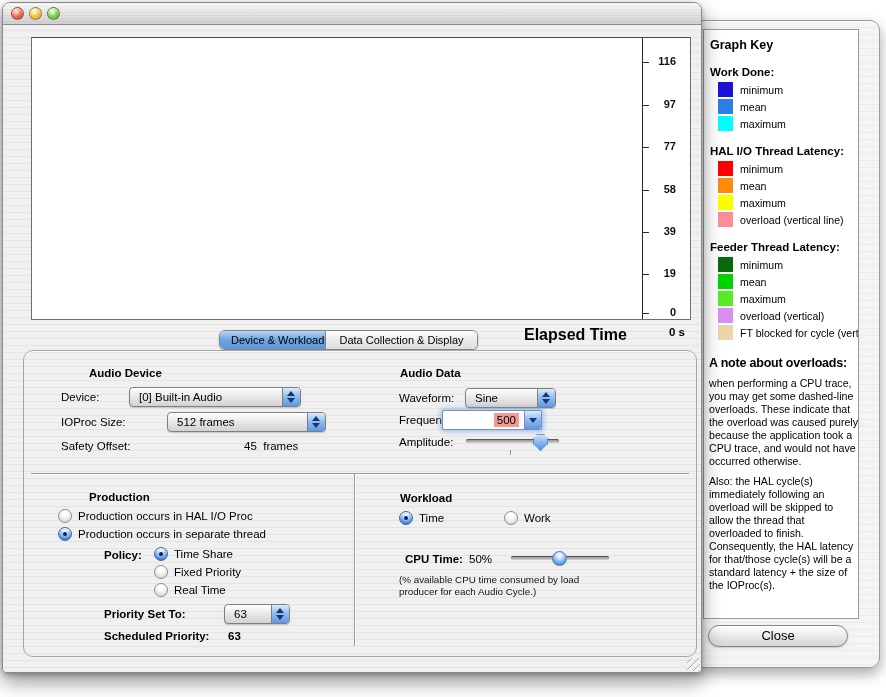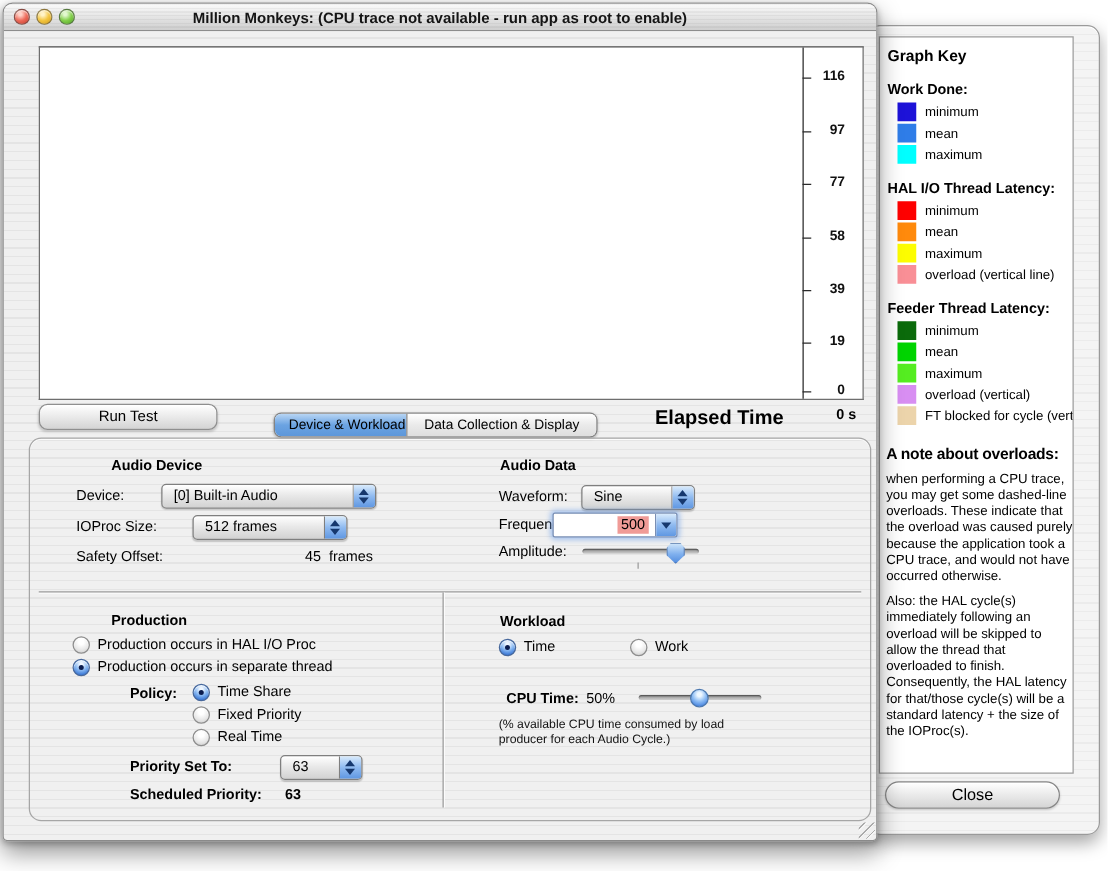--- a/index.html
+++ b/index.html
@@ -258,21 +258,20 @@
 
   <div class="close-btn">Close</div>
 </div>
 
 <div id="main-window">
 
   <div class="titlebar">
     <div class="traffic tl-red"></div>
     <div class="traffic tl-yellow"></div>
     <div class="traffic tl-green"></div>
-    <div class="title-label">Million Monkeys: (CPU trace not available - run app as root to enable)</div>
   </div>
 
   <div class="graph-box">
     <div class="axis-line"></div>
     <div class="ytick" style="top:24px">
         <span class="mark"></span>
         <span class="tlabel">116</span>
       </div>
     <div class="ytick" style="top:67px">
         <span class="mark"></span>
@@ -293,21 +292,20 @@
     <div class="ytick" style="top:236px">
         <span class="mark"></span>
         <span class="tlabel">19</span>
       </div>
     <div class="ytick" style="top:275px">
         <span class="mark"></span>
         <span class="tlabel">0</span>
       </div>
   </div>
 
-  <div class="aqua-btn">Run Test</div>
 
   <div class="tabs">
     <div class="tab selected" style="width:105px">Device &amp; Workload</div>
     <div class="tab" style="width:152px">Data Collection &amp; Display</div>
   </div>
 
   <div class="elapsed-label">Elapsed Time</div>
   <div class="elapsed-value">0 s</div>
 
   <div class="group-box"></div>
@@ -317,21 +315,21 @@
   <div class="lbl b" style="position:absolute;left:86px;top:364px">Audio Device</div>
   <div class="lbl" style="position:absolute;left:58px;top:388px">Device:</div>
   <div class="popup" style="left:126px;top:384px;width:172px">
     <span class="ptxt">[0] Built-in Audio</span>
     <span class="cap">
         <i class="up"></i>
         <i class="dn"></i>
       </span>
   </div>
   <div class="lbl" style="position:absolute;left:58px;top:413px">IOProc Size:</div>
-  <div class="popup" style="left:151px;top:409px;width:124px">
+  <div class="popup" style="left:164px;top:409px;width:159px">
     <span class="ptxt">512 frames</span>
     <span class="cap">
         <i class="up"></i>
         <i class="dn"></i>
       </span>
   </div>
   <div class="lbl" style="position:absolute;left:58px;top:437px">Safety Offset:</div>
   <div class="lbl" style="position:absolute;left:241px;top:437px;white-space:pre">45  frames</div>
 
   <div class="lbl b" style="position:absolute;left:397px;top:364px">Audio Data</div>

